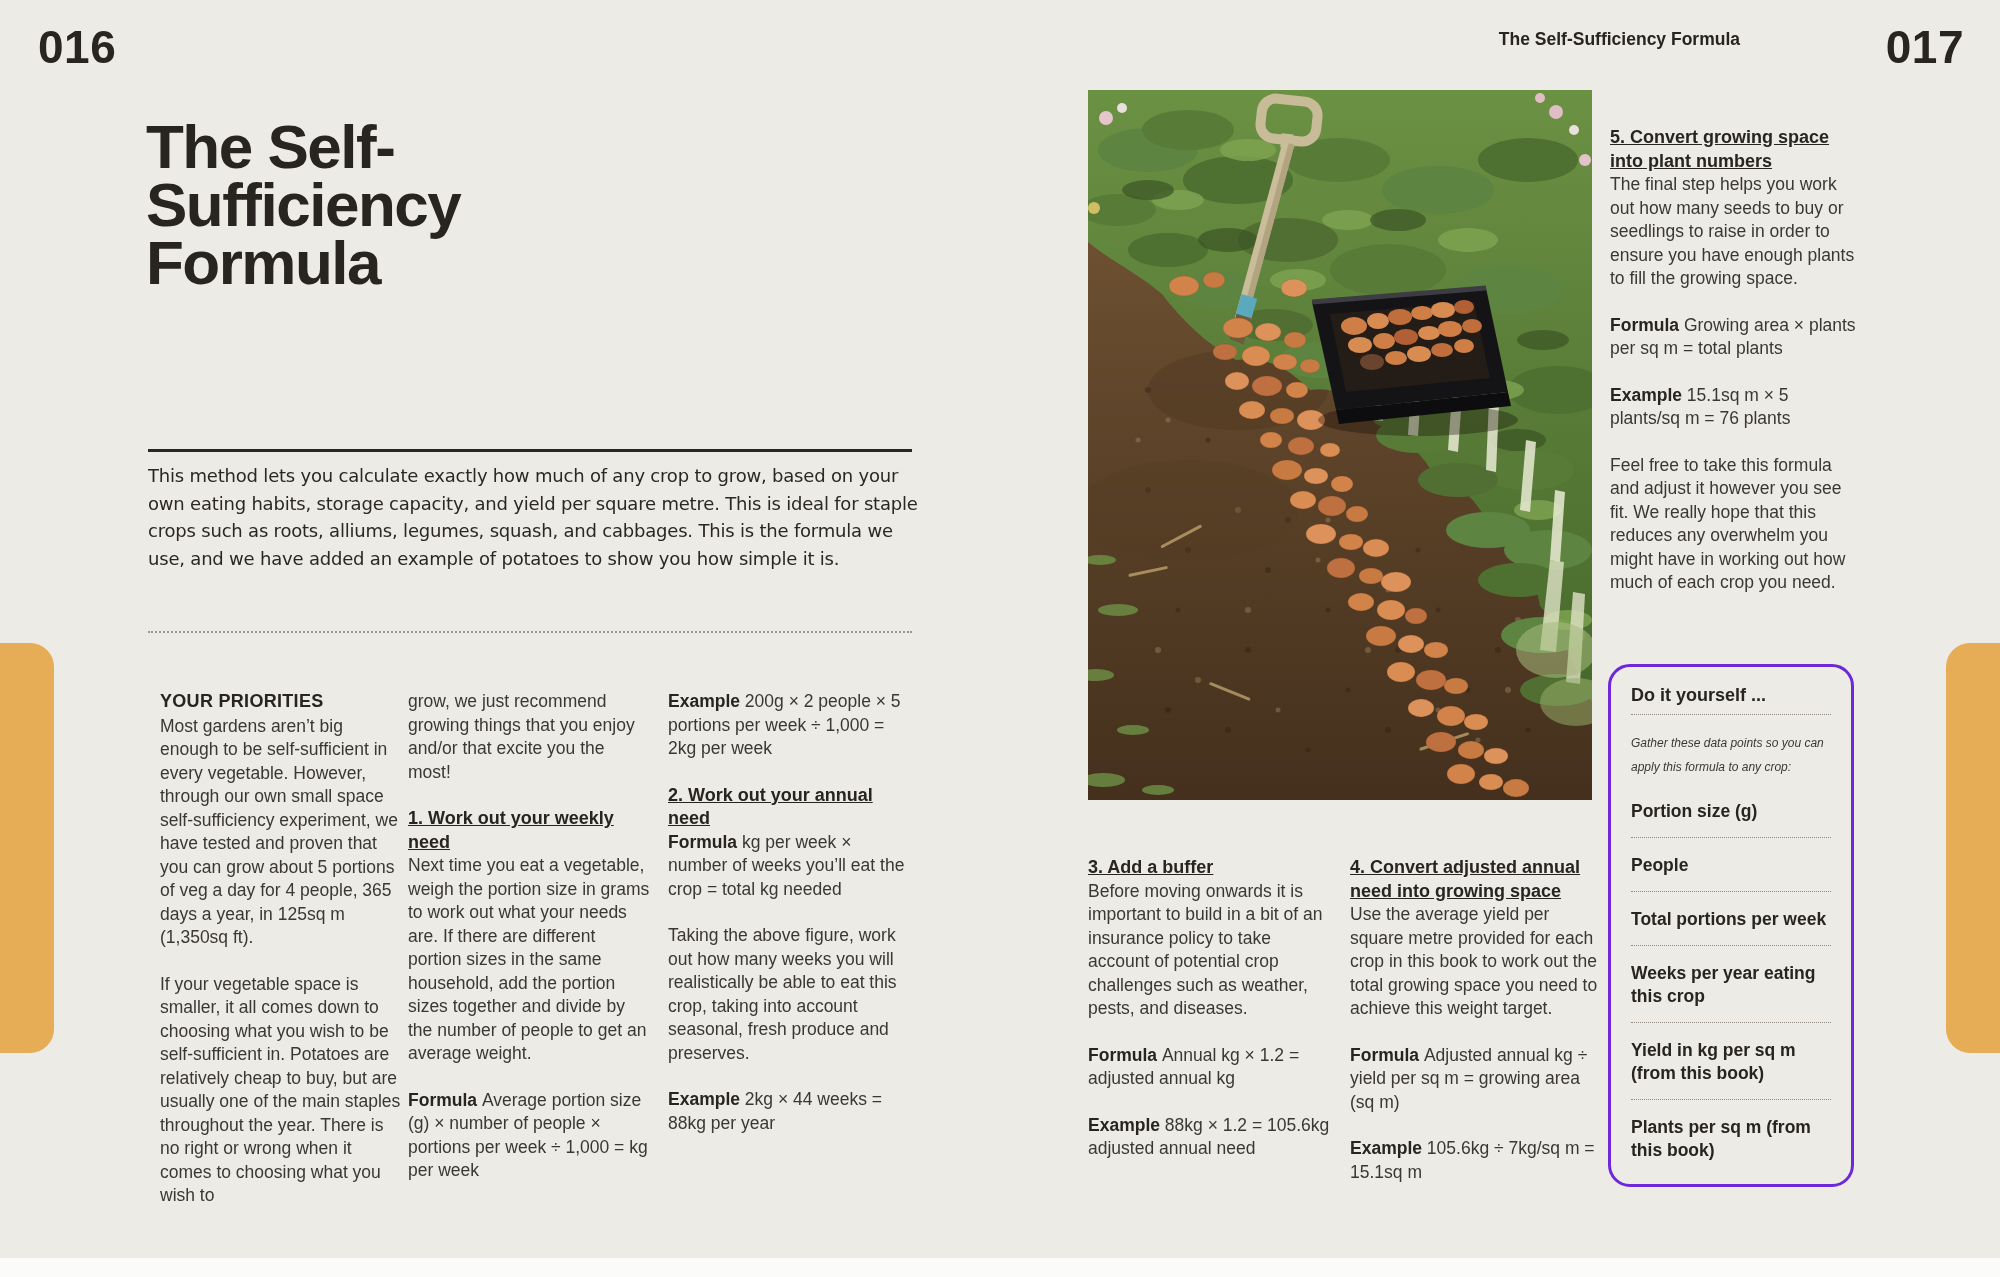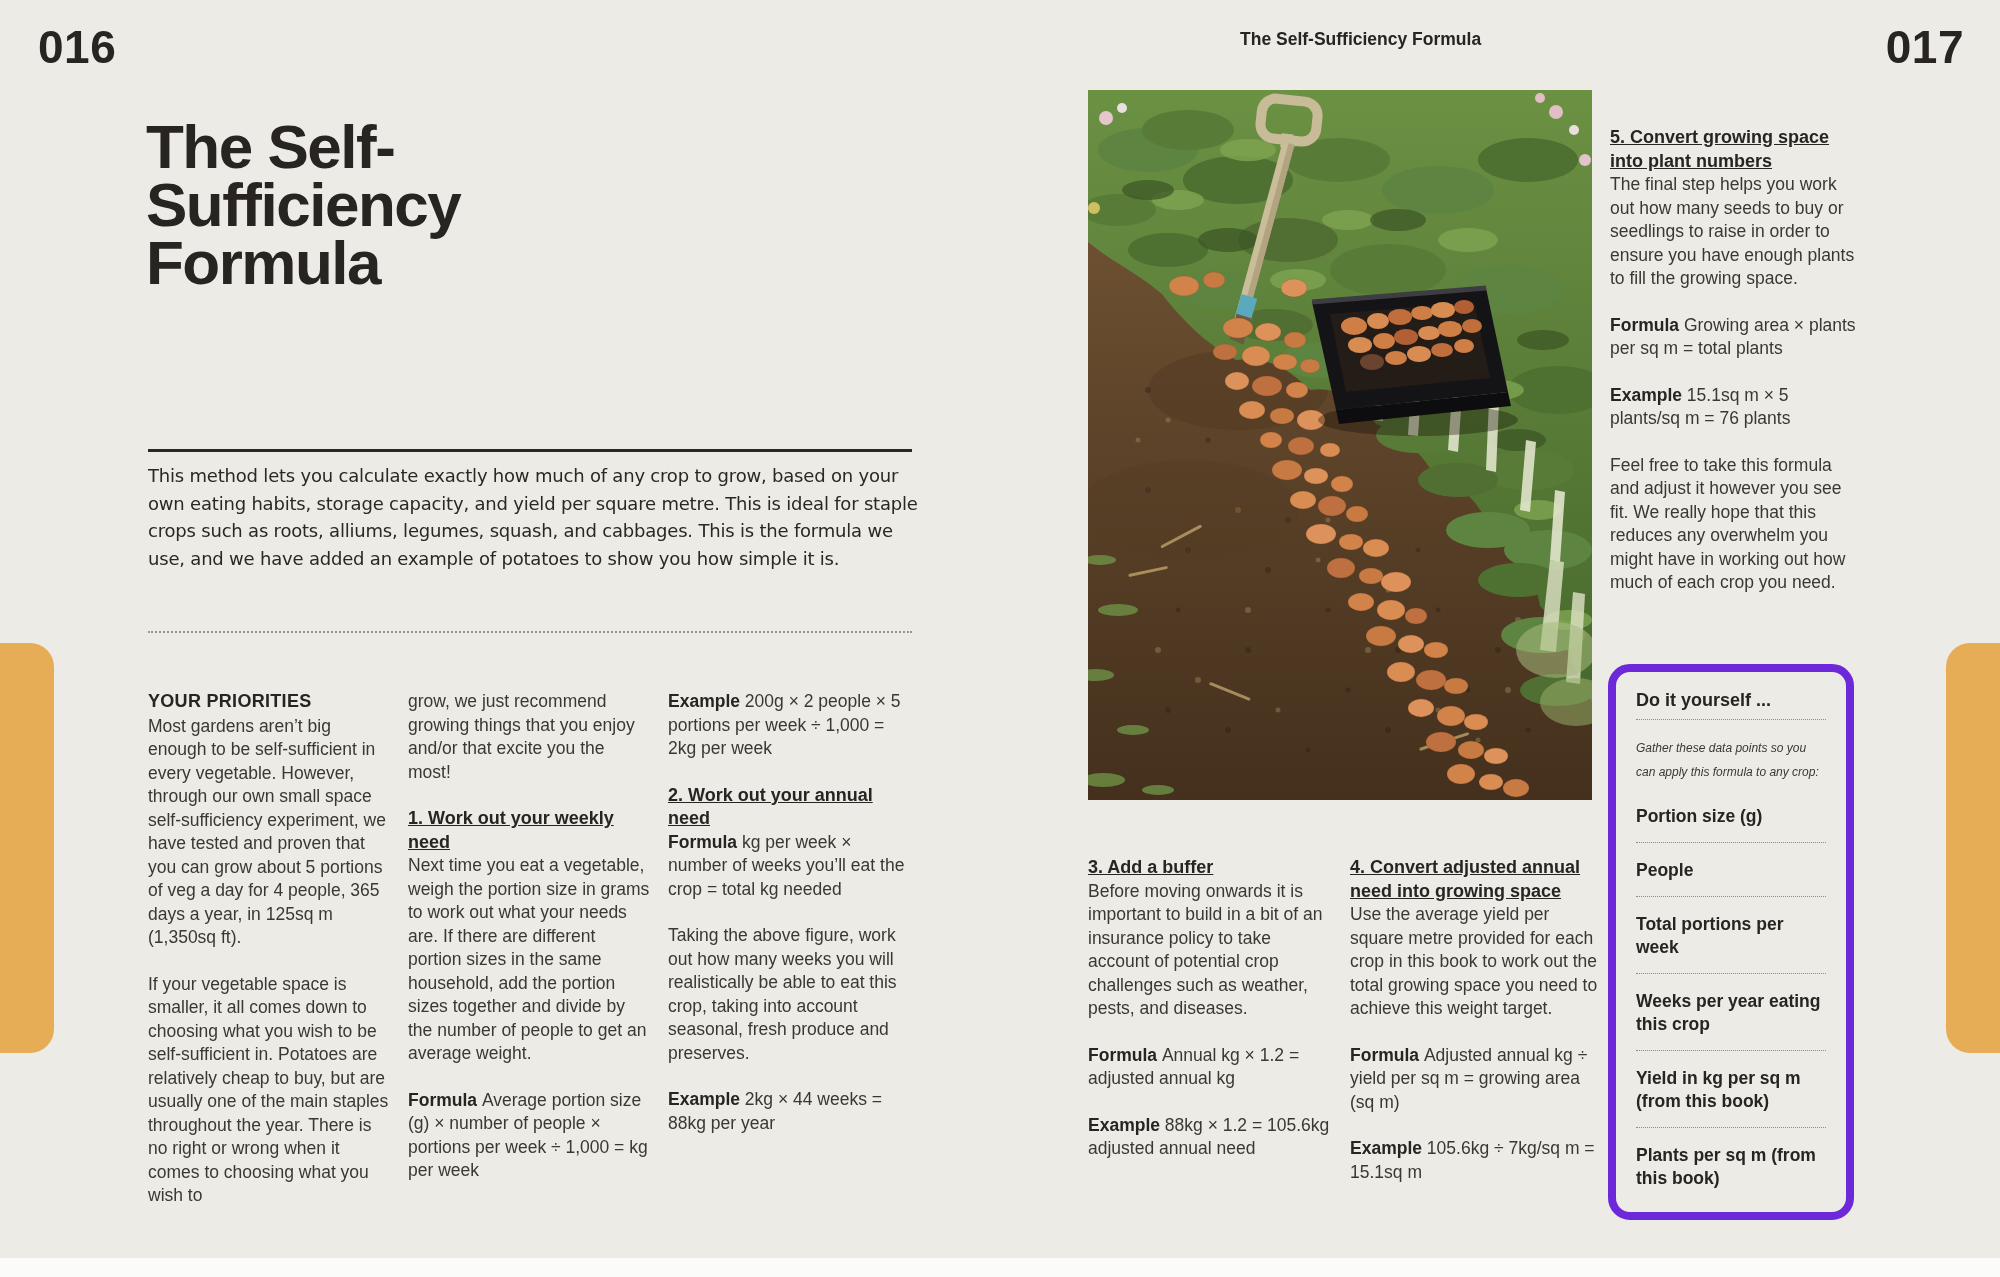--- a/index.html
+++ b/index.html
@@ -6,42 +6,42 @@
   body{font-family:"Liberation Sans",sans-serif;}
   .spread{position:relative;width:2000px;height:1277px;background:#d946ef;overflow:hidden;}
   .paper{position:absolute;left:0;top:0;width:2000px;height:1258px;background:#edebe6;}
   .bottom-band{position:absolute;left:0;top:1258px;width:2000px;height:19px;background:#fbfbfa;}
   .page{position:absolute;top:0;width:1000px;height:1258px;}
   .page-left{left:0;}
   .page-right{left:1000px;}
   .pagenum{position:absolute;top:20px;font-size:46px;font-weight:bold;color:#272421;letter-spacing:.5px;}
   .pagenum-left{left:38px;}
   .pagenum-right{right:36px;}
-  .running-header{position:absolute;top:29px;left:240px;width:500px;text-align:left;font-size:17.5px;font-weight:bold;color:#272421;}
+  .running-header{position:absolute;top:29px;left:240px;width:500px;text-align:right;font-size:17.5px;font-weight:bold;color:#272421;}
   .title{position:absolute;left:146px;top:118px;margin:0;font-size:62px;line-height:58px;font-weight:bold;letter-spacing:-1.5px;color:#272421;}
   .title span{display:block;}
   .rule-solid{position:absolute;left:148px;top:449px;width:764px;height:2.5px;background:#2a2724;}
   .intro{position:absolute;left:148px;top:462px;width:772px;margin:0;font-family:"DejaVu Sans",sans-serif;font-size:18px;line-height:27.5px;letter-spacing:-.2px;color:#2b2823;}
   .rule-dotted{position:absolute;left:148px;top:631px;width:764px;border-top:2px dotted #9a948a;}
   .col{position:absolute;font-size:17.5px;line-height:23.5px;color:#3b3834;}
   .col p{margin:0 0 23px;}
   .col p:last-child{margin-bottom:0;}
   .col-head{margin:0 0 1px;font-size:18px;font-weight:bold;color:#272421;letter-spacing:.3px;}
   .step-head{margin:0;font-size:18px;line-height:23.5px;font-weight:bold;color:#272421;text-decoration:underline;}
-  .l-col1{left:148px;top:690px;width:244px;}
+  .l-col1{left:160px;top:690px;width:244px;}
   .l-col2{left:408px;top:690px;width:244px;}
   .l-col3{left:668px;top:690px;width:246px;}
   .r-colA{left:88px;top:856px;width:246px;}
   .r-colB{left:350px;top:856px;width:248px;}
   .r-side{left:610px;top:126px;width:250px;}
   .ilabel{color:#272421;font-weight:bold;}
   .ilabel::after{content:" ";}
   .photo{position:absolute;left:88px;top:90px;width:504px;height:710px;}
   .photo svg{display:block;width:100%;height:100%;}
-  .diy-box{position:absolute;left:608px;top:664px;width:246px;box-sizing:border-box;border:8px solid #6d28d9;border-radius:22px;padding:18px 20px 22px;}
+  .diy-box{position:absolute;left:608px;top:664px;width:246px;box-sizing:border-box;border:3px solid #6d28d9;border-radius:22px;padding:18px 20px 22px;}
   .diy-title{margin:0;font-size:18px;font-weight:bold;color:#272421;}
   .diy-rule{border-top:1.5px dotted #8f897f;margin:8px 0 16px;}
   .diy-intro{font-style:italic;font-size:12px;line-height:24px;color:#3b3834;margin:0 0 21px;}
   .diy-label{font-size:17.5px;line-height:23px;font-weight:bold;color:#272421;}
   .diy-line{border-top:1.5px dotted #8f897f;margin:14px 0 16px;}
   .tab{position:absolute;top:643px;width:54px;height:410px;background:#e7ad56;}
   .tab-left{left:0;border-radius:0 24px 24px 0;}
   .tab-right{right:0;border-radius:24px 0 0 24px;}
 </style>
 </head>

